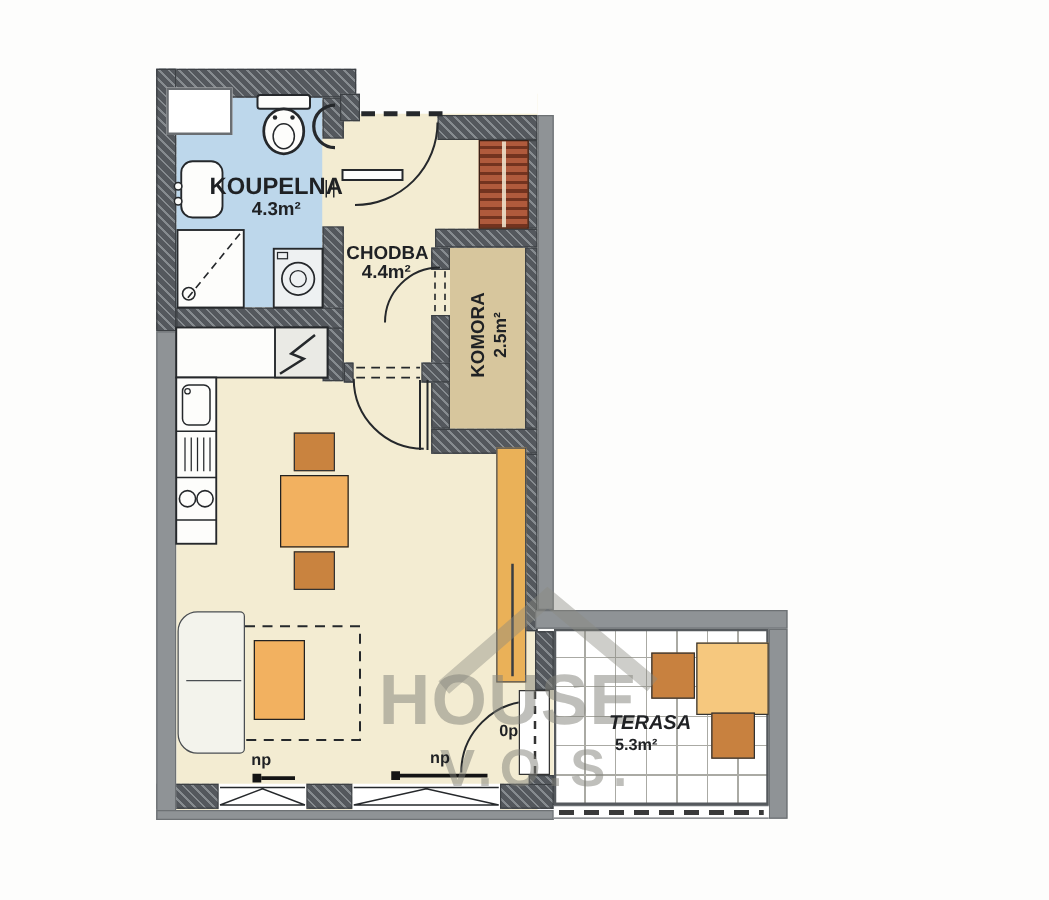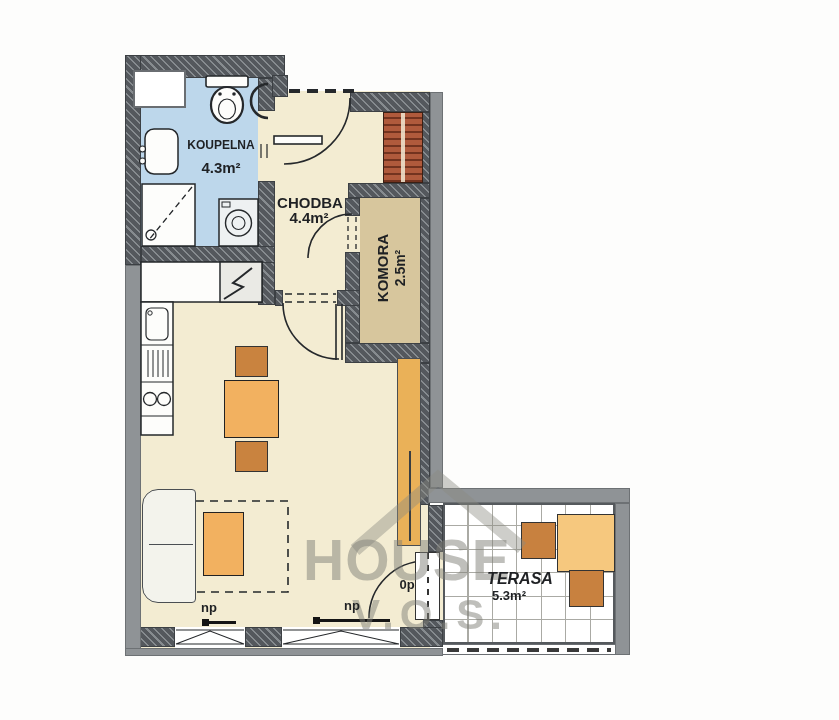--- a/index.html
+++ b/index.html
@@ -152,21 +152,21 @@
   <div class="furn" style="left:209px;top:621px;width:27px;height:3px;background:#141414;"></div>
   <div class="furn" style="left:313px;top:617px;width:7px;height:7px;background:#141414;"></div>
   <div class="furn" style="left:320px;top:619px;width:70px;height:3px;background:#141414;"></div>
 
   <svg class="lines" width="839" height="720" viewBox="0 0 839 720" style="opacity:.42;">
     <polyline points="355,550 438,478 522,548" fill="none" stroke="#8b8b82" stroke-width="13"></polyline>
   </svg>
   <div class="wm" style="left:352px;top:591px;font-size:42px;letter-spacing:6px;">V.O.S.</div>
   <div class="wm" style="left:303px;top:527px;font-size:57px;letter-spacing:1px;">HOUSE</div>
 
-  <div class="lbl" style="left:156px;top:139px;width:130px;font-size:12px;">KOUPELNA</div>
+  <div class="lbl" style="left:156px;top:139px;width:130px;font-size:19px;">KOUPELNA</div>
   <div class="lbl" style="left:156px;top:159px;width:130px;font-size:15px;">4.3m²</div>
 
   <div class="lbl" style="left:251px;top:194px;width:118px;font-size:15px;">CHODBA</div>
   <div class="lbl" style="left:250px;top:209px;width:118px;font-size:15px;">4.4m²</div>
 
   <div class="lbl" style="left:331px;top:193px;width:120px;height:150px;transform:rotate(-90deg);display:flex;flex-direction:column;align-items:center;justify-content:center;font-size:15px;">
     <span>KOMORA</span>
     <span style="font-size:14px;">2.5m²</span>
   </div>
 

